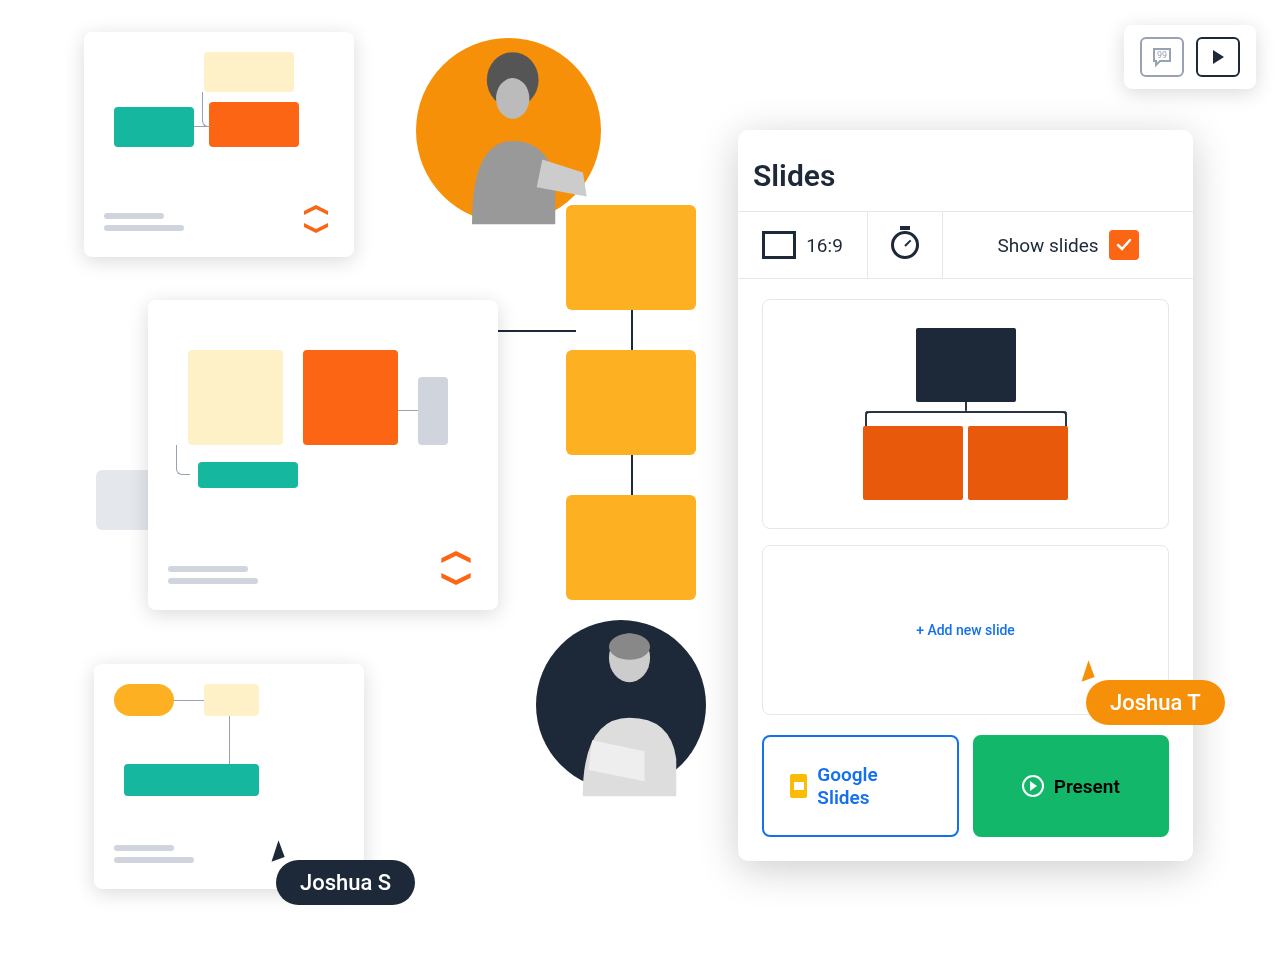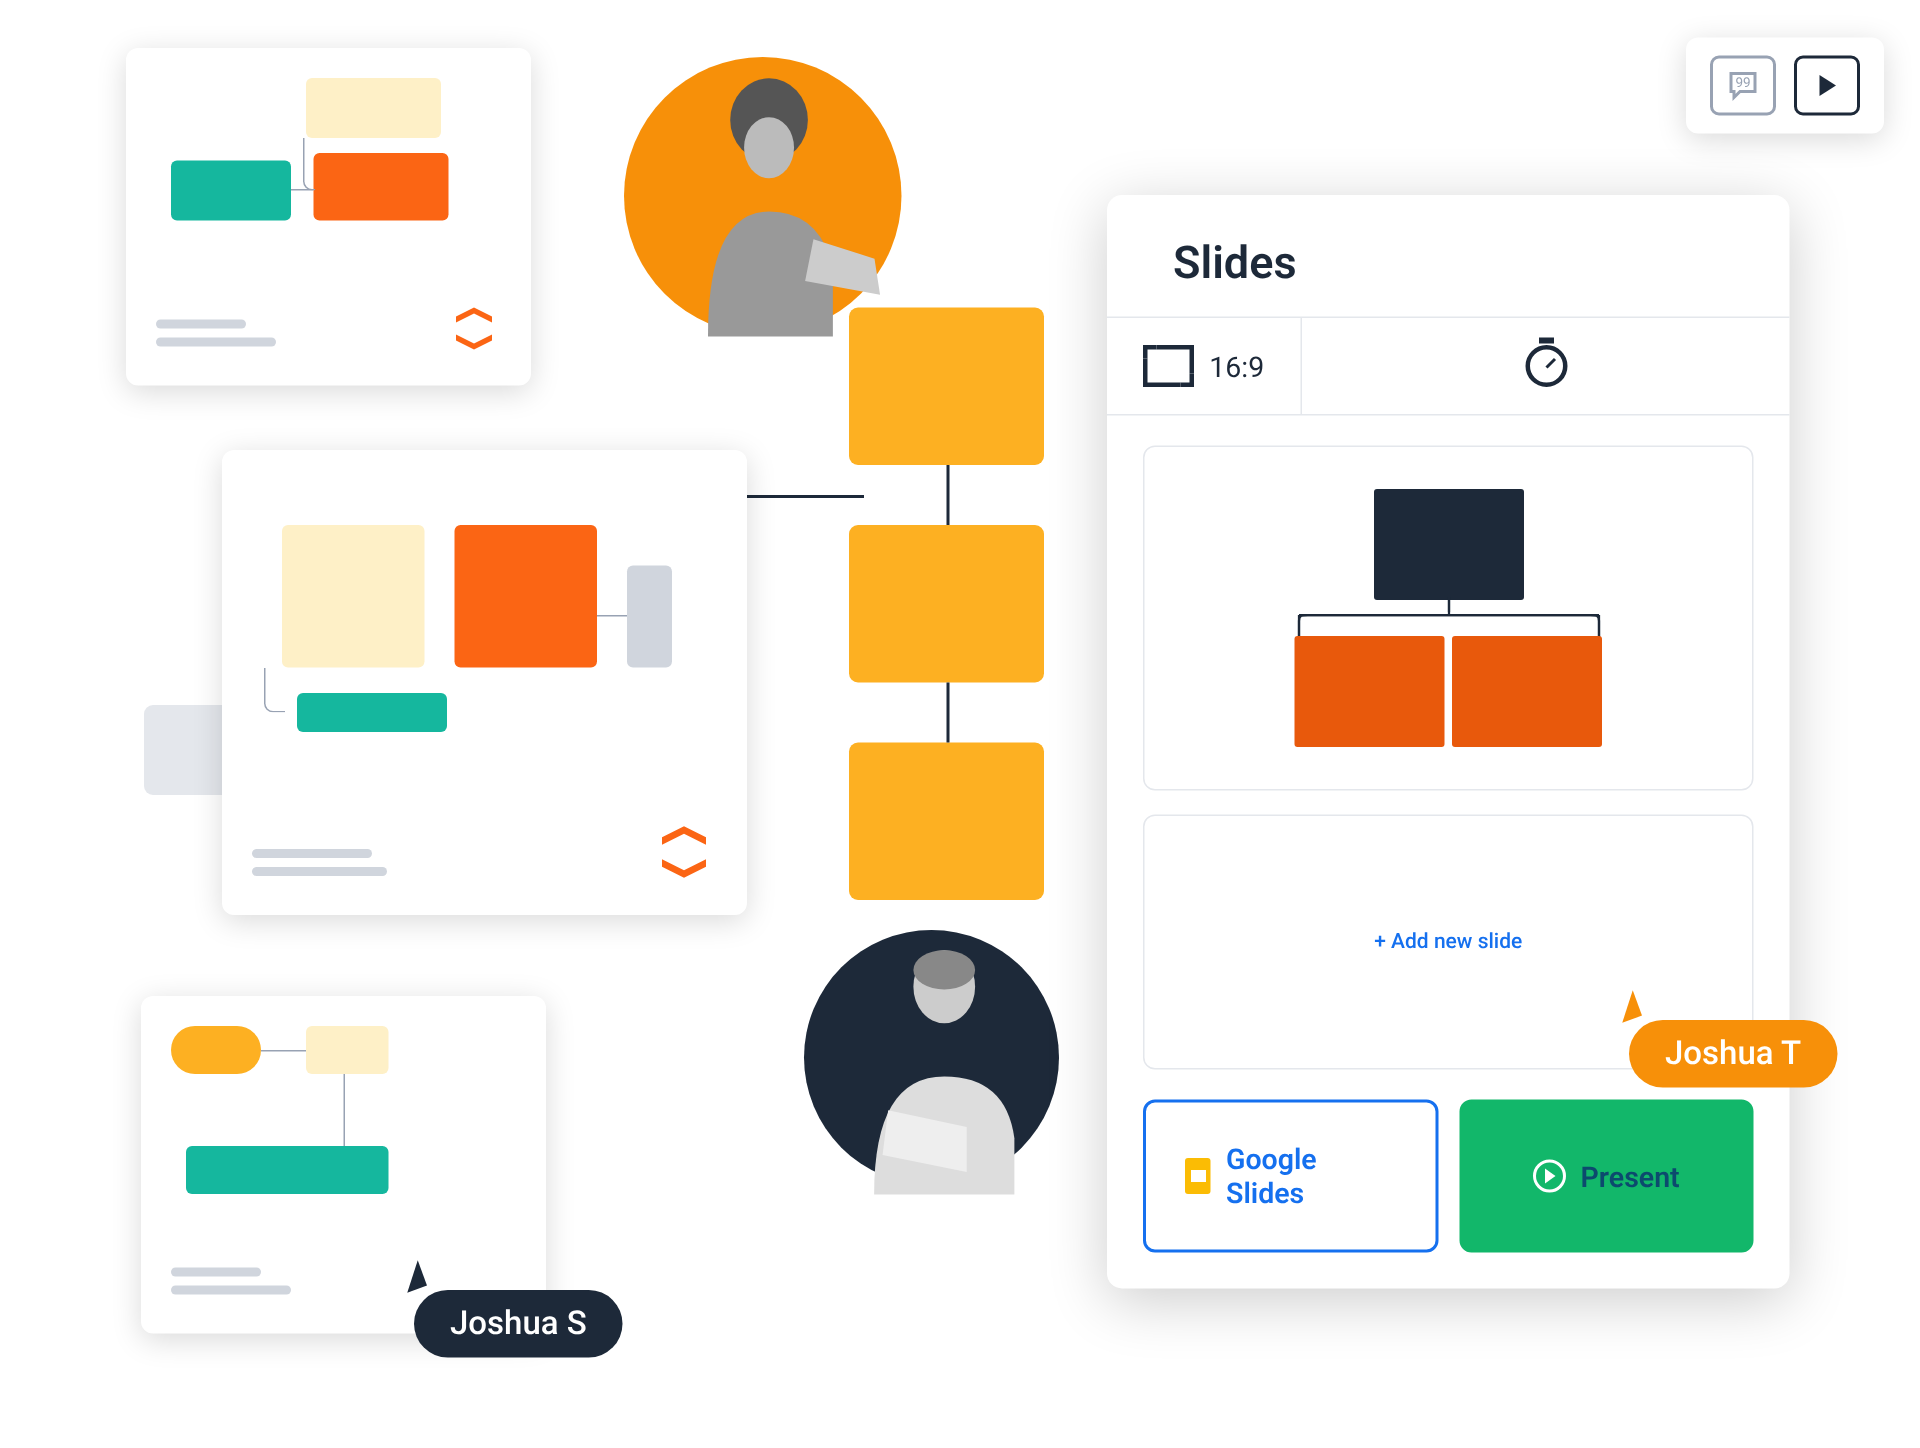--- a/index.html
+++ b/index.html
@@ -133,21 +133,21 @@
       position: absolute;
       top: 130px;
       left: 702px;
       width: 455px;
       background: #fff;
       border-radius: 10px;
       box-shadow: 0 8px 40px rgba(0,0,0,0.2);
       padding: 0;
     }
     .panel-header {
-      padding: 28px 44px 18px;
+      padding: 28px 15px 18px;
       font-size: 30px;
       font-weight: 600;
       color: #1d2939;
     }
     .panel-controls {
       display: flex;
       border-top: 1px solid #e4e7ec;
       border-bottom: 1px solid #e4e7ec;
     }
     .control-cell {
@@ -284,21 +284,21 @@
       position: absolute;
       top: 8px;
       left: 4px;
       width: 10px;
       height: 8px;
       background: #fff;
     }
     .present-btn {
       border-color: #12b76a;
       background: #12b76a;
-      color: #0c4a6e;
+      color: #000000;
     }
     .present-btn .play-circle {
       width: 22px;
       height: 22px;
       border: 2px solid #fff;
       border-radius: 50%;
       display: flex;
       align-items: center;
       justify-content: center;
     }
@@ -414,20 +414,28 @@
   <div class="slides-panel">
     <div class="panel-header">Slides</div>
     <div class="panel-controls">
       <div class="control-cell" style="width:130px;">
         <div class="aspect-icon"></div>
         <span>16:9</span>
       </div>
       <div class="control-cell" style="width:75px;">
         <div class="timer-icon"></div>
       </div>
+      <div class="control-cell">
+        <span>Show slides</span>
+        <div class="checkbox-checked">
+          <svg viewBox="0 0 18 18">
+              <path d="M3 9 L7 13 L15 4" stroke="#fff" stroke-width="2.5" fill="none" stroke-linecap="round"></path>
+            </svg>
+        </div>
+      </div>
     </div>
 
     <div class="slide-preview">
       <div class="hier-box hier-top"></div>
       <svg style="position:absolute; top:100px; left:50%; transform:translateX(-50%); width:220px; height:30px;">
         <path d="M110 0 L110 12 M10 12 Q10 12 10 12 L210 12 M10 12 L10 28 M210 12 L210 28" stroke="#1d2939" stroke-width="1.5" fill="none"></path>
         <path d="M110 0 L110 10 M10 16 C 10 12, 12 12, 16 12 L204 12 C 208 12, 210 12, 210 16 L210 28 M10 16 L10 28" stroke="#1d2939" stroke-width="1.5" fill="none"></path>
       </svg>
       <div class="hier-box hier-left"></div>
       <div class="hier-box hier-right"></div>

